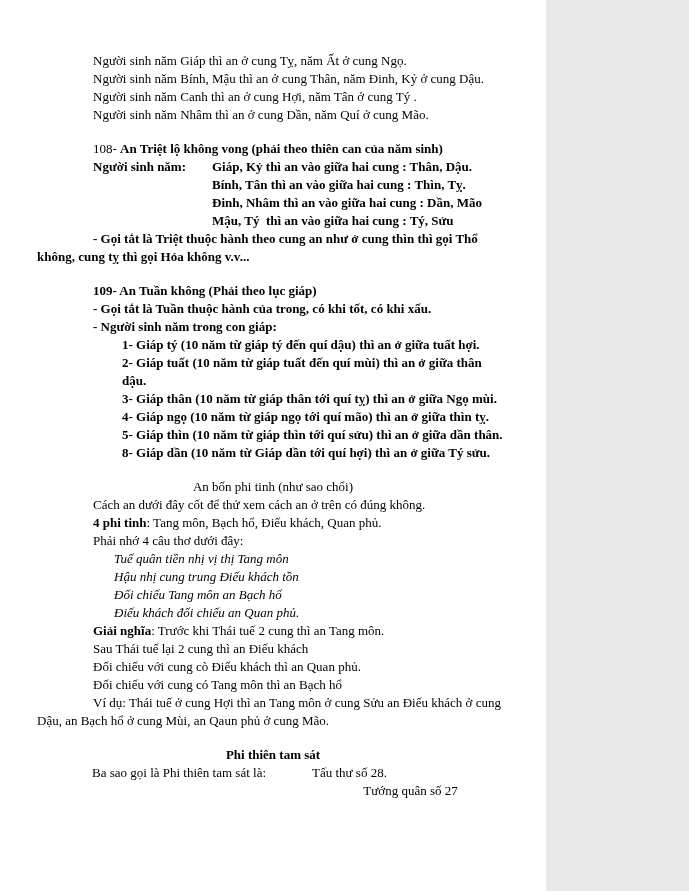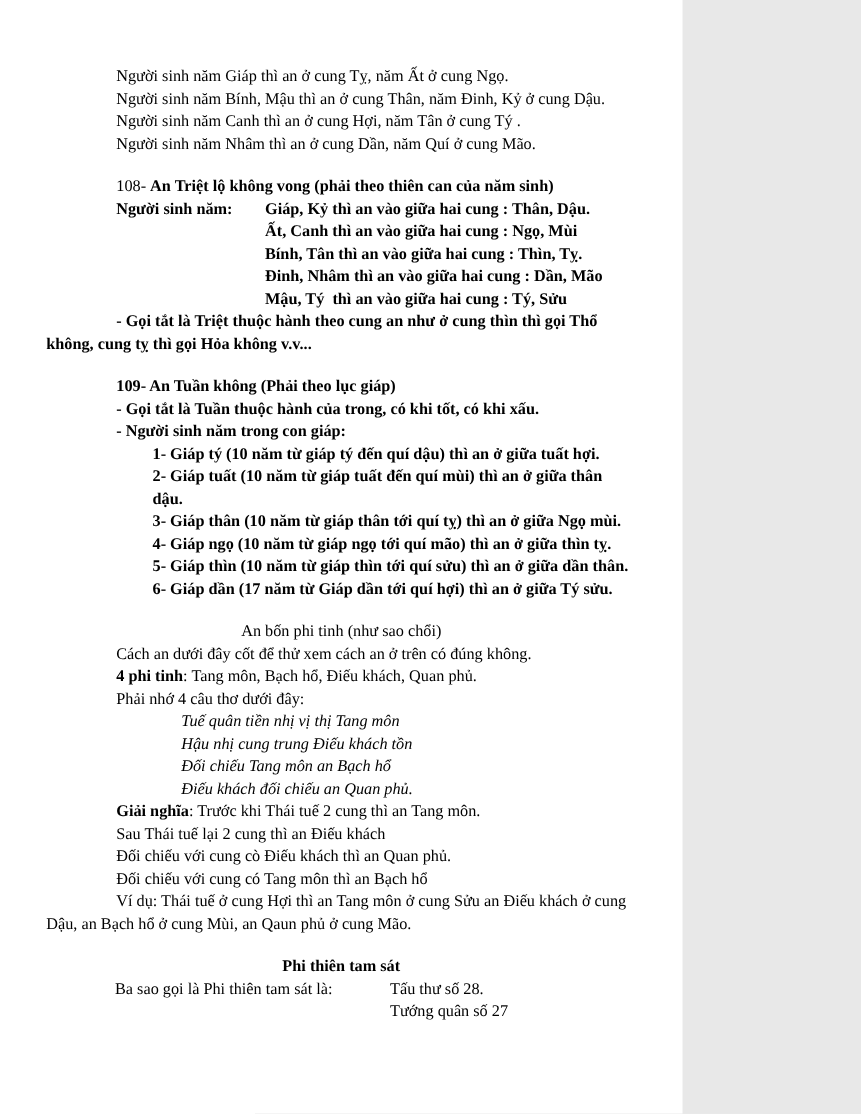--- a/index.html
+++ b/index.html
@@ -20,58 +20,57 @@
   .b { font-weight: bold; }
   .center { text-align: center; }
   .gap { height: 16px; }
   
   .rule-row { margin-left: 56px; font-weight: bold; }
   .rule-label { display: inline-block; width: 119px; font-weight: bold; }
   .rule-cont { margin-left: 175px; font-weight: bold; }
   
   .num-item { margin-left: 85px; font-weight: bold; }
   
-  .poem-line { margin-left: 108px; font-style: italic; }
+  .poem-line { margin-left: 77px; font-style: italic; }
   
   .tamsat-row { margin-left: 55px; }
   .tamsat-label { display: inline-block; width: 220px; }
-  .tamsat-item2 { margin-left: 275px; }
+  .tamsat-item2 { margin-left: 275px; text-align: center; }
 </style>
 </head>
 <body>
 
 <div class="page">
   <div class="content">
 
     <p class="ind">Người sinh năm Giáp thì an ở cung Tỵ, năm Ất ở cung Ngọ.</p>
     <p class="ind">Người sinh năm Bính, Mậu thì an ở cung Thân, năm Đinh, Kỷ ở cung Dậu.</p>
     <p class="ind">Người sinh năm Canh thì an ở cung Hợi, năm Tân ở cung Tý .</p>
     <p class="ind">Người sinh năm Nhâm thì an ở cung Dần, năm Quí ở cung Mão.</p>
 
     <div class="gap"></div>
 
     <p class="ind"><span>108- </span><span class="b">An Triệt lộ không vong (phải theo thiên can của năm sinh)</span></p>
     <p class="rule-row"><span class="rule-label">Người sinh năm:</span><span>Giáp, Kỷ thì an vào giữa hai cung : Thân, Dậu.</span></p>
-    <p class="rule-cont">Ất, Canh thì an vào giữa hai cung : Ngọ, Mùi</p>
     <p class="rule-cont">Bính, Tân thì an vào giữa hai cung : Thìn, Tỵ.</p>
     <p class="rule-cont">Đinh, Nhâm thì an vào giữa hai cung : Dần, Mão</p>
     <p class="rule-cont">Mậu, Tý&nbsp; thì an vào giữa hai cung : Tý, Sửu</p>
     <p class="ind b">- Gọi tắt là Triệt thuộc hành theo cung an như ở cung thìn thì gọi Thổ không, cung tỵ thì gọi Hỏa không v.v...</p>
 
     <div class="gap"></div>
 
     <p class="ind b">109- An Tuần không (Phải theo lục giáp)</p>
     <p class="ind b">- Gọi tắt là Tuần thuộc hành của trong, có khi tốt, có khi xấu.</p>
     <p class="ind b">- Người sinh năm trong con giáp:</p>
     <p class="num-item">1- Giáp tý (10 năm từ giáp tý đến quí dậu) thì an ở giữa tuất hợi.</p>
     <p class="num-item">2- Giáp tuất (10 năm từ giáp tuất đến quí mùi) thì an ở giữa thân dậu.</p>
     <p class="num-item">3- Giáp thân (10 năm từ giáp thân tới quí tỵ) thì an ở giữa Ngọ mùi.</p>
     <p class="num-item">4- Giáp ngọ (10 năm từ giáp ngọ tới quí mão) thì an ở giữa thìn tỵ.</p>
     <p class="num-item">5- Giáp thìn (10 năm từ giáp thìn tới quí sửu) thì an ở giữa dần thân.</p>
-    <p class="num-item">6- Giáp dần (17 năm từ Giáp dần tới quí hợi) thì an ở giữa Tý sửu.</p>
+    <p class="num-item">8- Giáp dần (10 năm từ Giáp dần tới quí hợi) thì an ở giữa Tý sửu.</p>
 
     <div class="gap"></div>
 
     <p class="center">An bốn phi tinh (như sao chổi)</p>
     <p class="ind">Cách an dưới đây cốt để thử xem cách an ở trên có đúng không.</p>
     <p class="ind"><span class="b">4 phi tinh</span><span>: Tang môn, Bạch hổ, Điếu khách, Quan phủ.</span></p>
     <p class="ind">Phải nhớ 4 câu thơ dưới đây:</p>
     <p class="poem-line">Tuế quân tiền nhị vị thị Tang môn</p>
     <p class="poem-line">Hậu nhị cung trung Điếu khách tồn</p>
     <p class="poem-line">Đối chiếu Tang môn an Bạch hổ</p>

